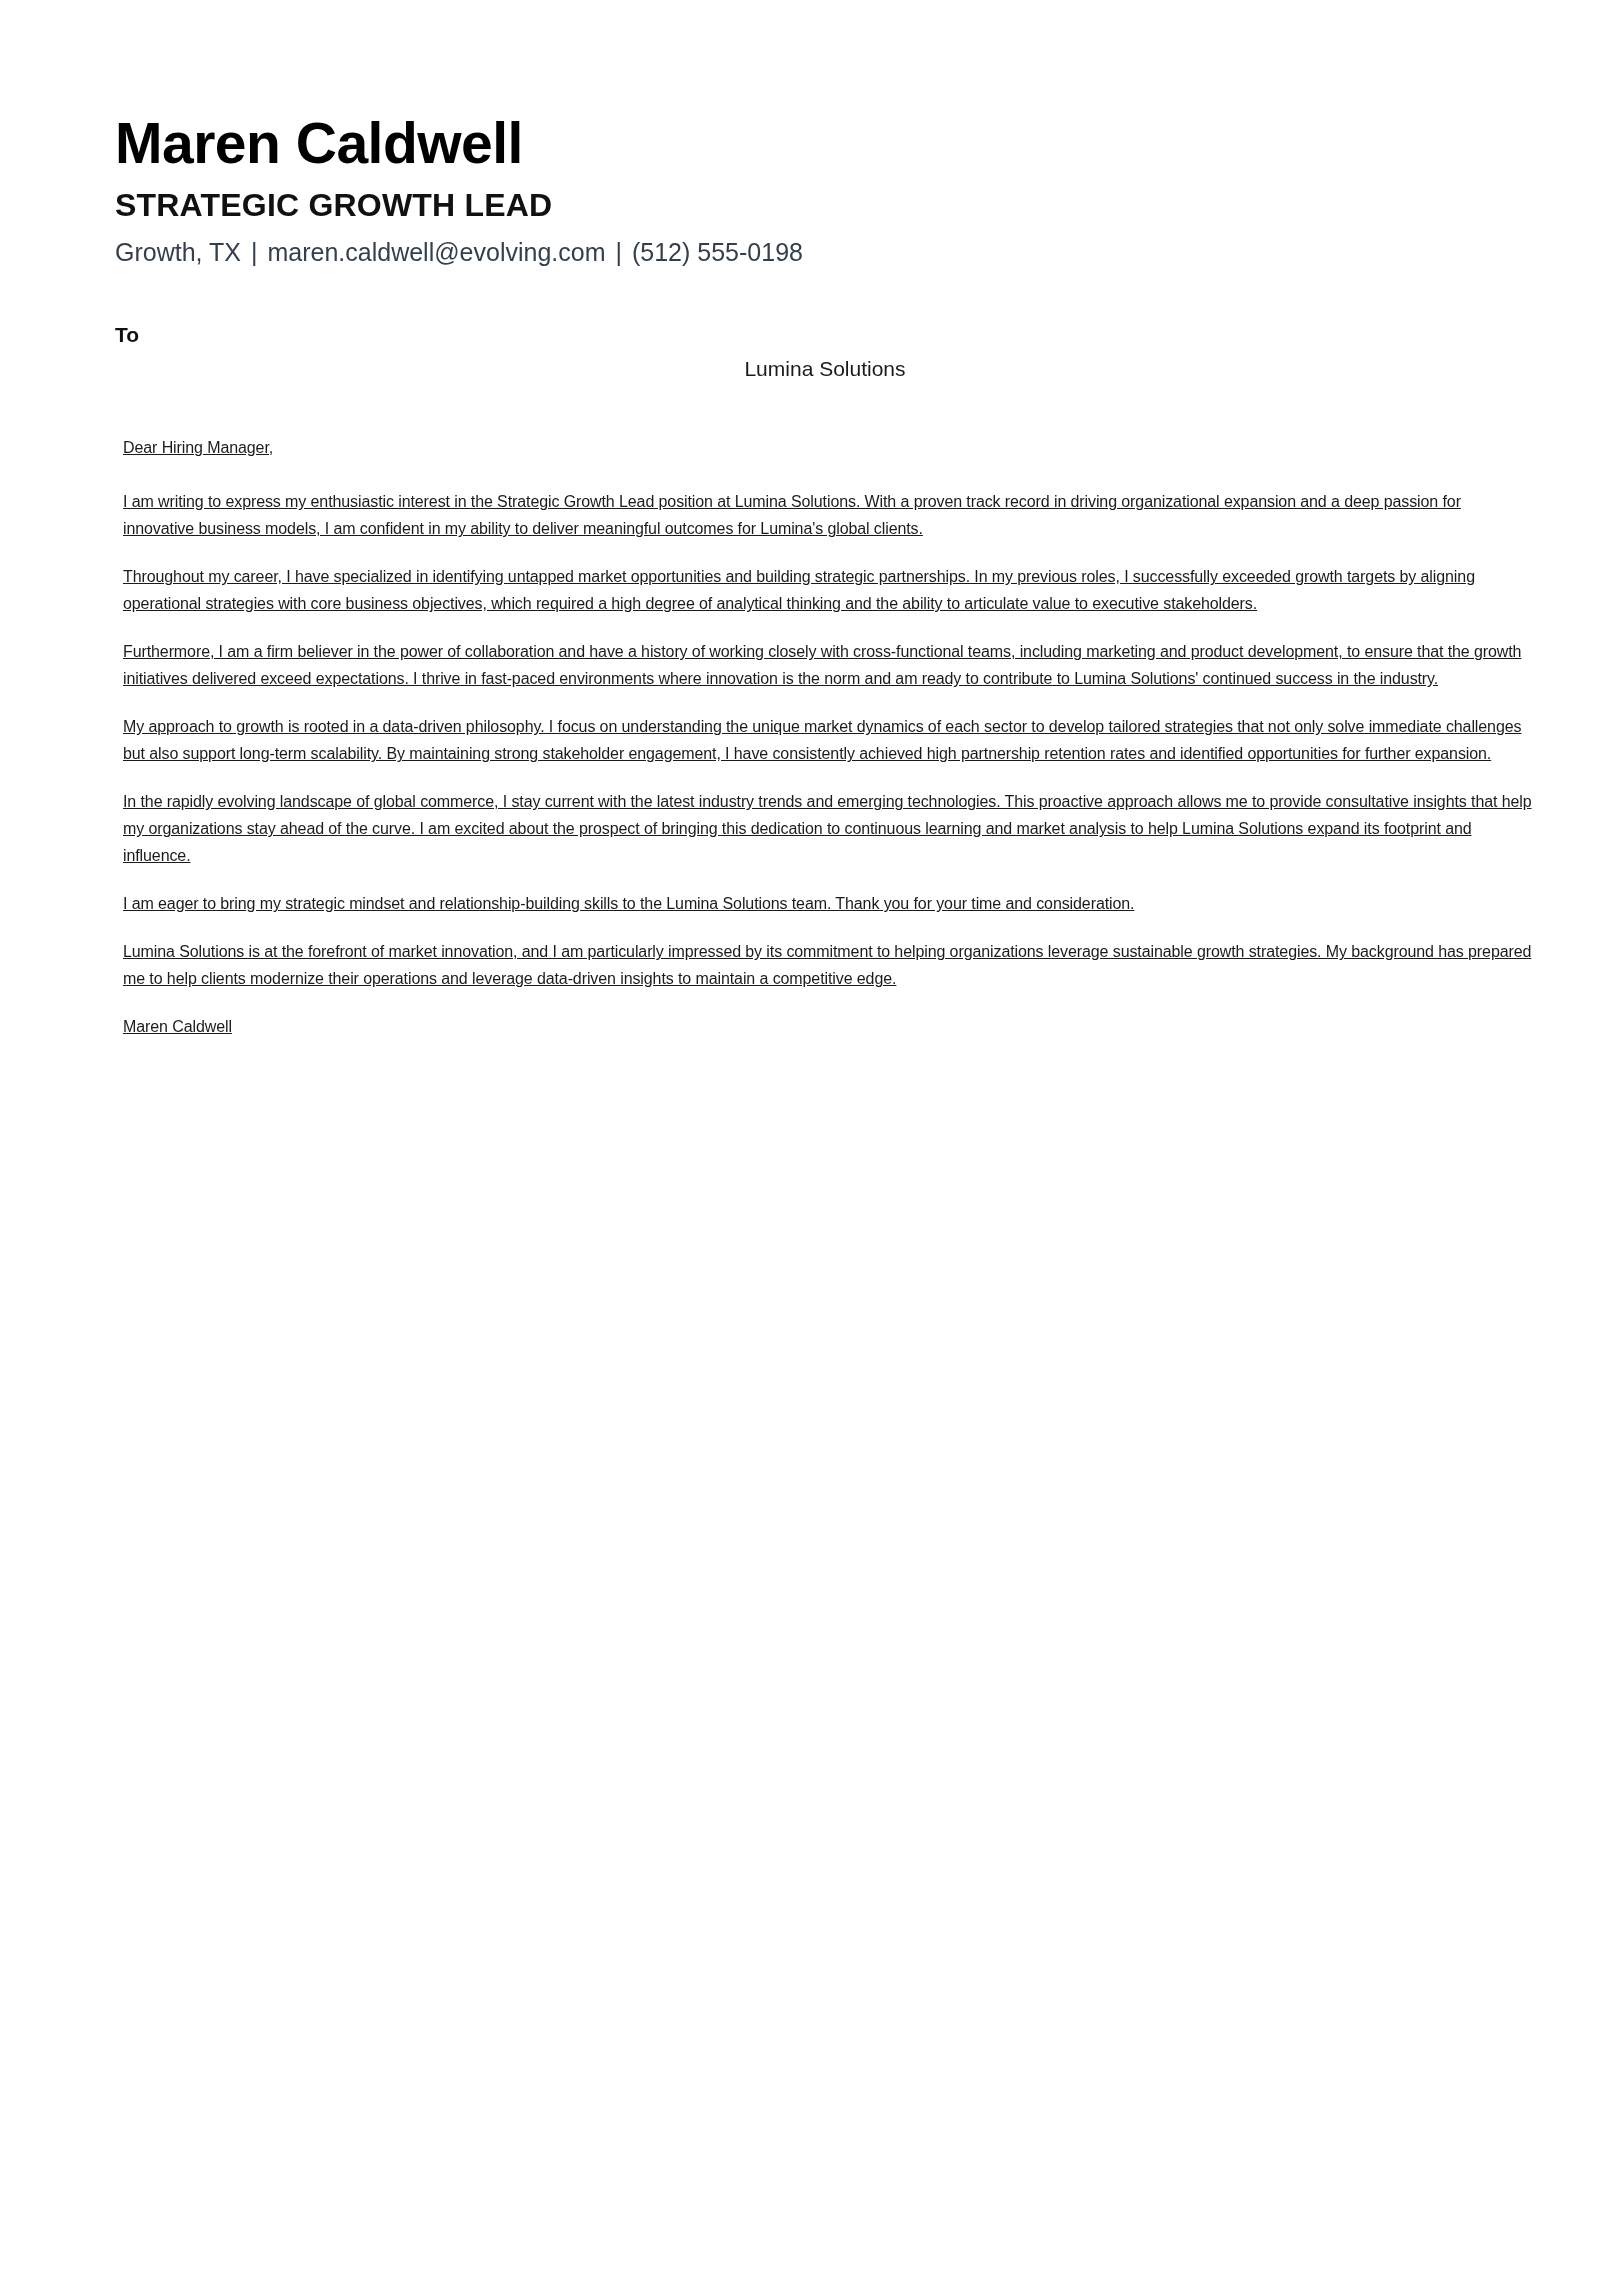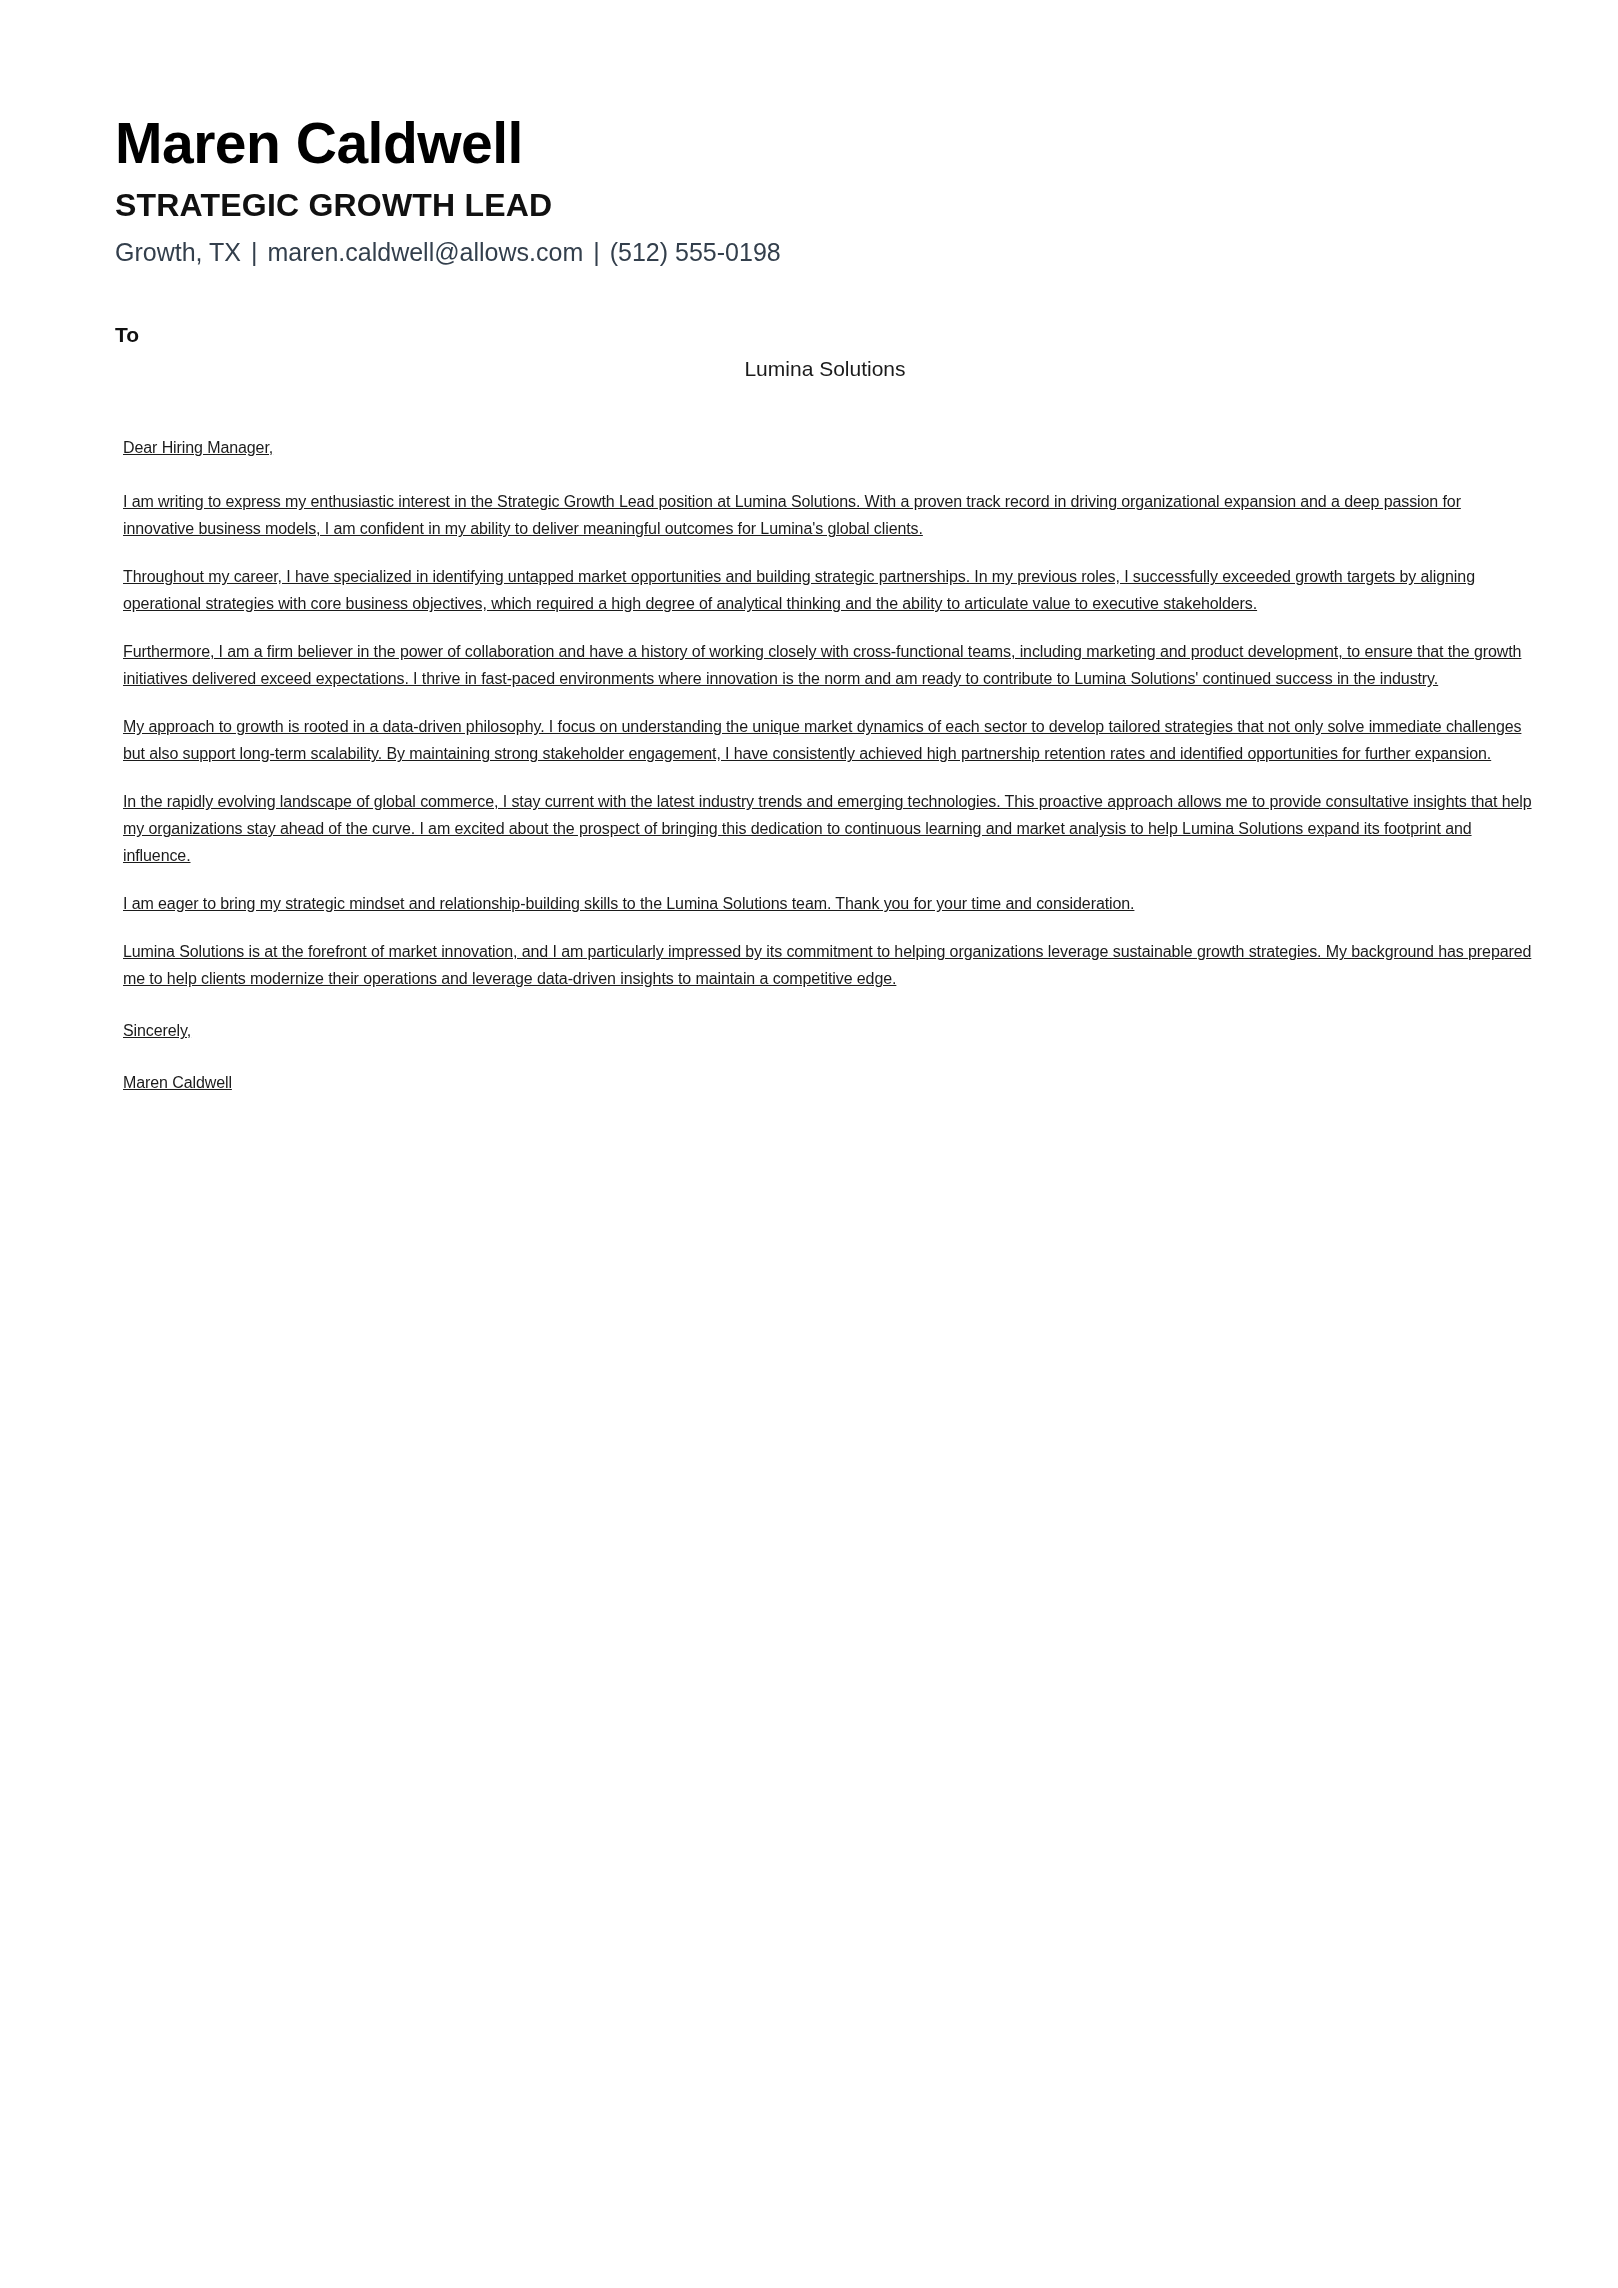--- a/index.html
+++ b/index.html
@@ -95,36 +95,35 @@
 </head>
 <body>
 
 <div class="page">
   <div class="content">
 
     <header>
       <h1 class="candidate-name">Maren Caldwell</h1>
       <div class="job-title">STRATEGIC GROWTH LEAD</div>
       <div class="contact-line">
-        <span>Growth, TX</span><span class="sep">|</span><span>maren.caldwell@allows.com</span><span class="sep">|</span><span>(512) 555-0198</span>
+        <span>Growth, TX</span><span class="sep">|</span><span>maren.caldwell@evolving.com</span><span class="sep">|</span><span>(512) 555-0198</span>
       </div>
     </header>
 
     <section class="recipient">
       <div class="to-label">To</div>
       <div class="company">Lumina Solutions</div>
     </section>
 
     <section class="letter">
       <p class="salutation">Dear Hiring Manager,</p>
       <p>I am writing to express my enthusiastic interest in the Strategic Growth Lead position at Lumina Solutions. With a proven track record in driving organizational expansion and a deep passion for innovative business models, I am confident in my ability to deliver meaningful outcomes for Lumina's global clients.</p>
       <p>Throughout my career, I have specialized in identifying untapped market opportunities and building strategic partnerships. In my previous roles, I successfully exceeded growth targets by aligning operational strategies with core business objectives, which required a high degree of analytical thinking and the ability to articulate value to executive stakeholders.</p>
       <p>Furthermore, I am a firm believer in the power of collaboration and have a history of working closely with cross-functional teams, including marketing and product development, to ensure that the growth initiatives delivered exceed expectations. I thrive in fast-paced environments where innovation is the norm and am ready to contribute to Lumina Solutions' continued success in the industry.</p>
       <p>My approach to growth is rooted in a data-driven philosophy. I focus on understanding the unique market dynamics of each sector to develop tailored strategies that not only solve immediate challenges but also support long-term scalability. By maintaining strong stakeholder engagement, I have consistently achieved high partnership retention rates and identified opportunities for further expansion.</p>
       <p>In the rapidly evolving landscape of global commerce, I stay current with the latest industry trends and emerging technologies. This proactive approach allows me to provide consultative insights that help my organizations stay ahead of the curve. I am excited about the prospect of bringing this dedication to continuous learning and market analysis to help Lumina Solutions expand its footprint and influence.</p>
       <p>I am eager to bring my strategic mindset and relationship-building skills to the Lumina Solutions team. Thank you for your time and consideration.</p>
       <p>Lumina Solutions is at the forefront of market innovation, and I am particularly impressed by its commitment to helping organizations leverage sustainable growth strategies. My background has prepared me to help clients modernize their operations and leverage data-driven insights to maintain a competitive edge.</p>
-      <p class="closing">Sincerely,</p>
       <p class="signature">Maren Caldwell</p>
     </section>
 
   </div>
 </div>
 
 </body></html>

